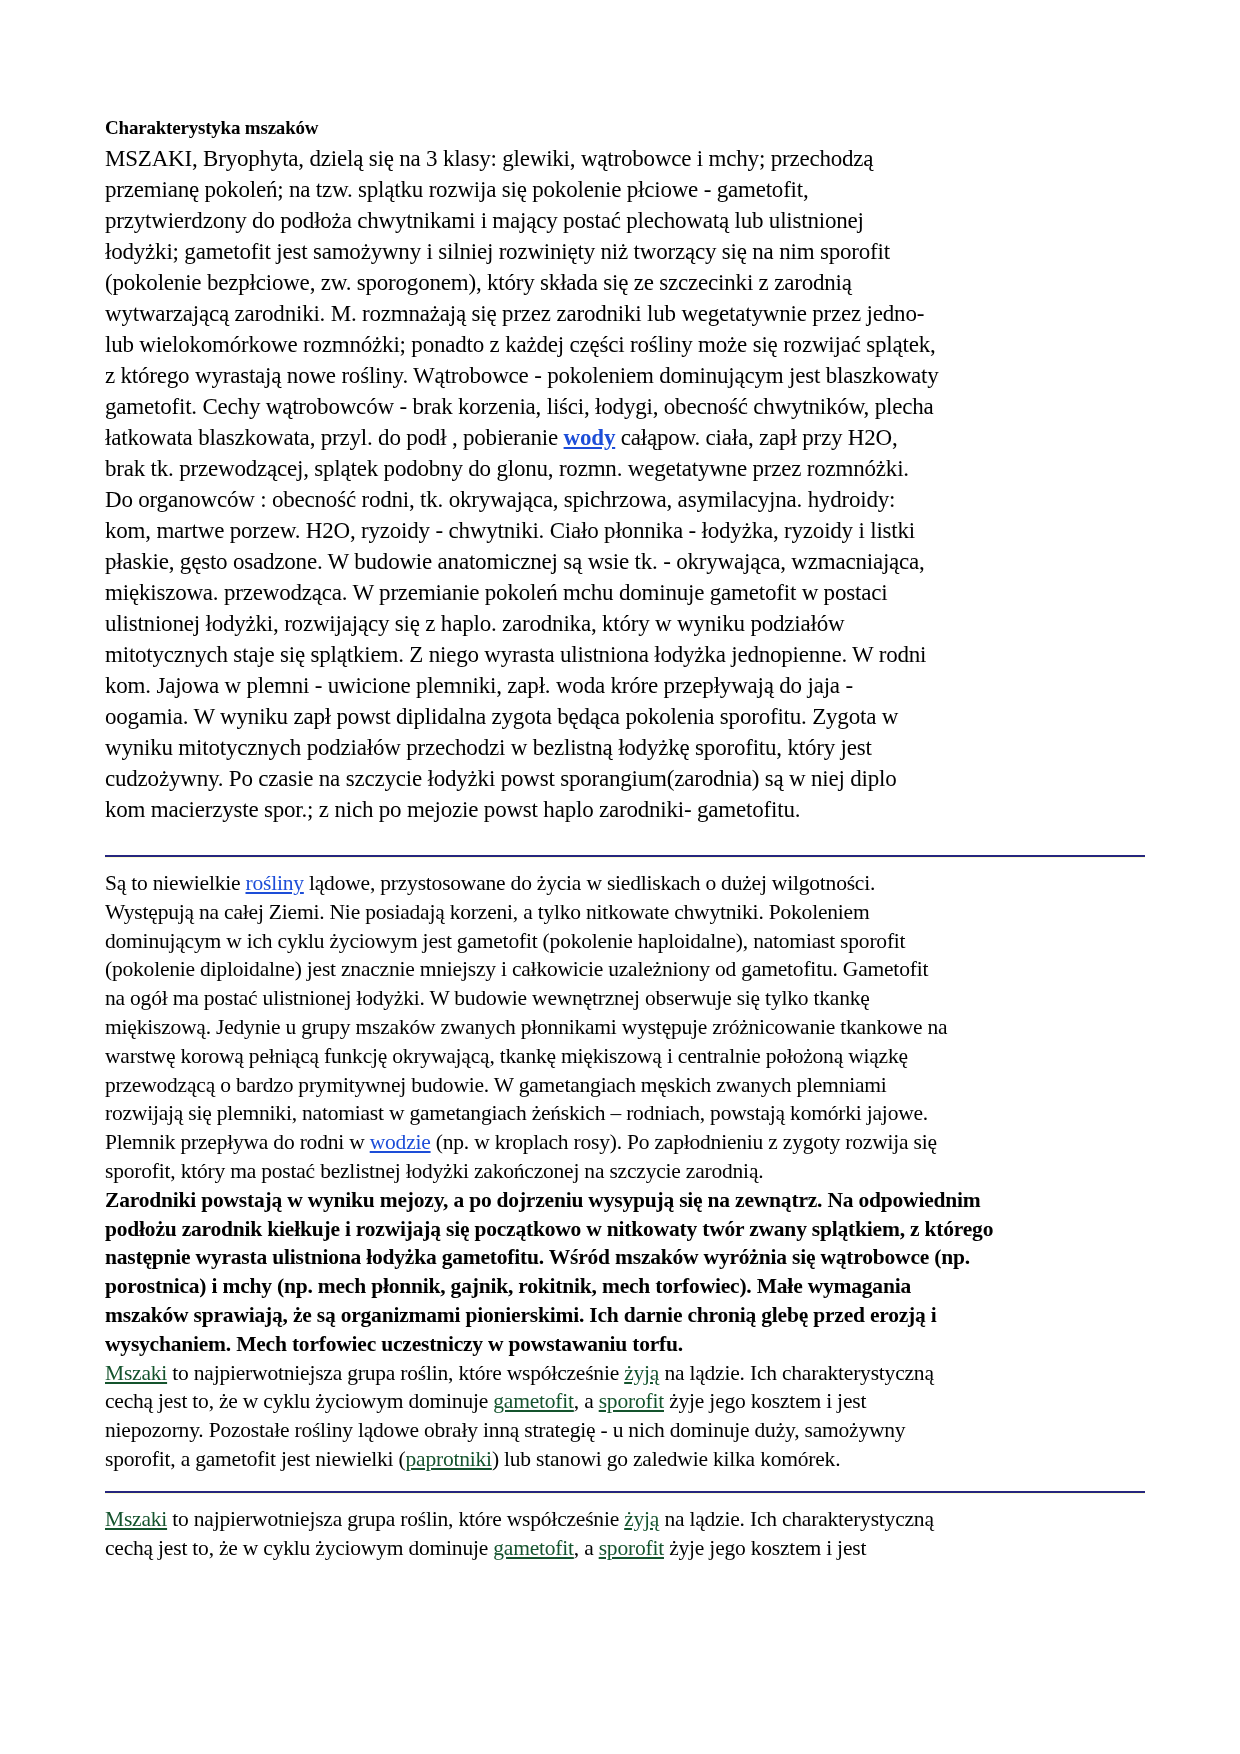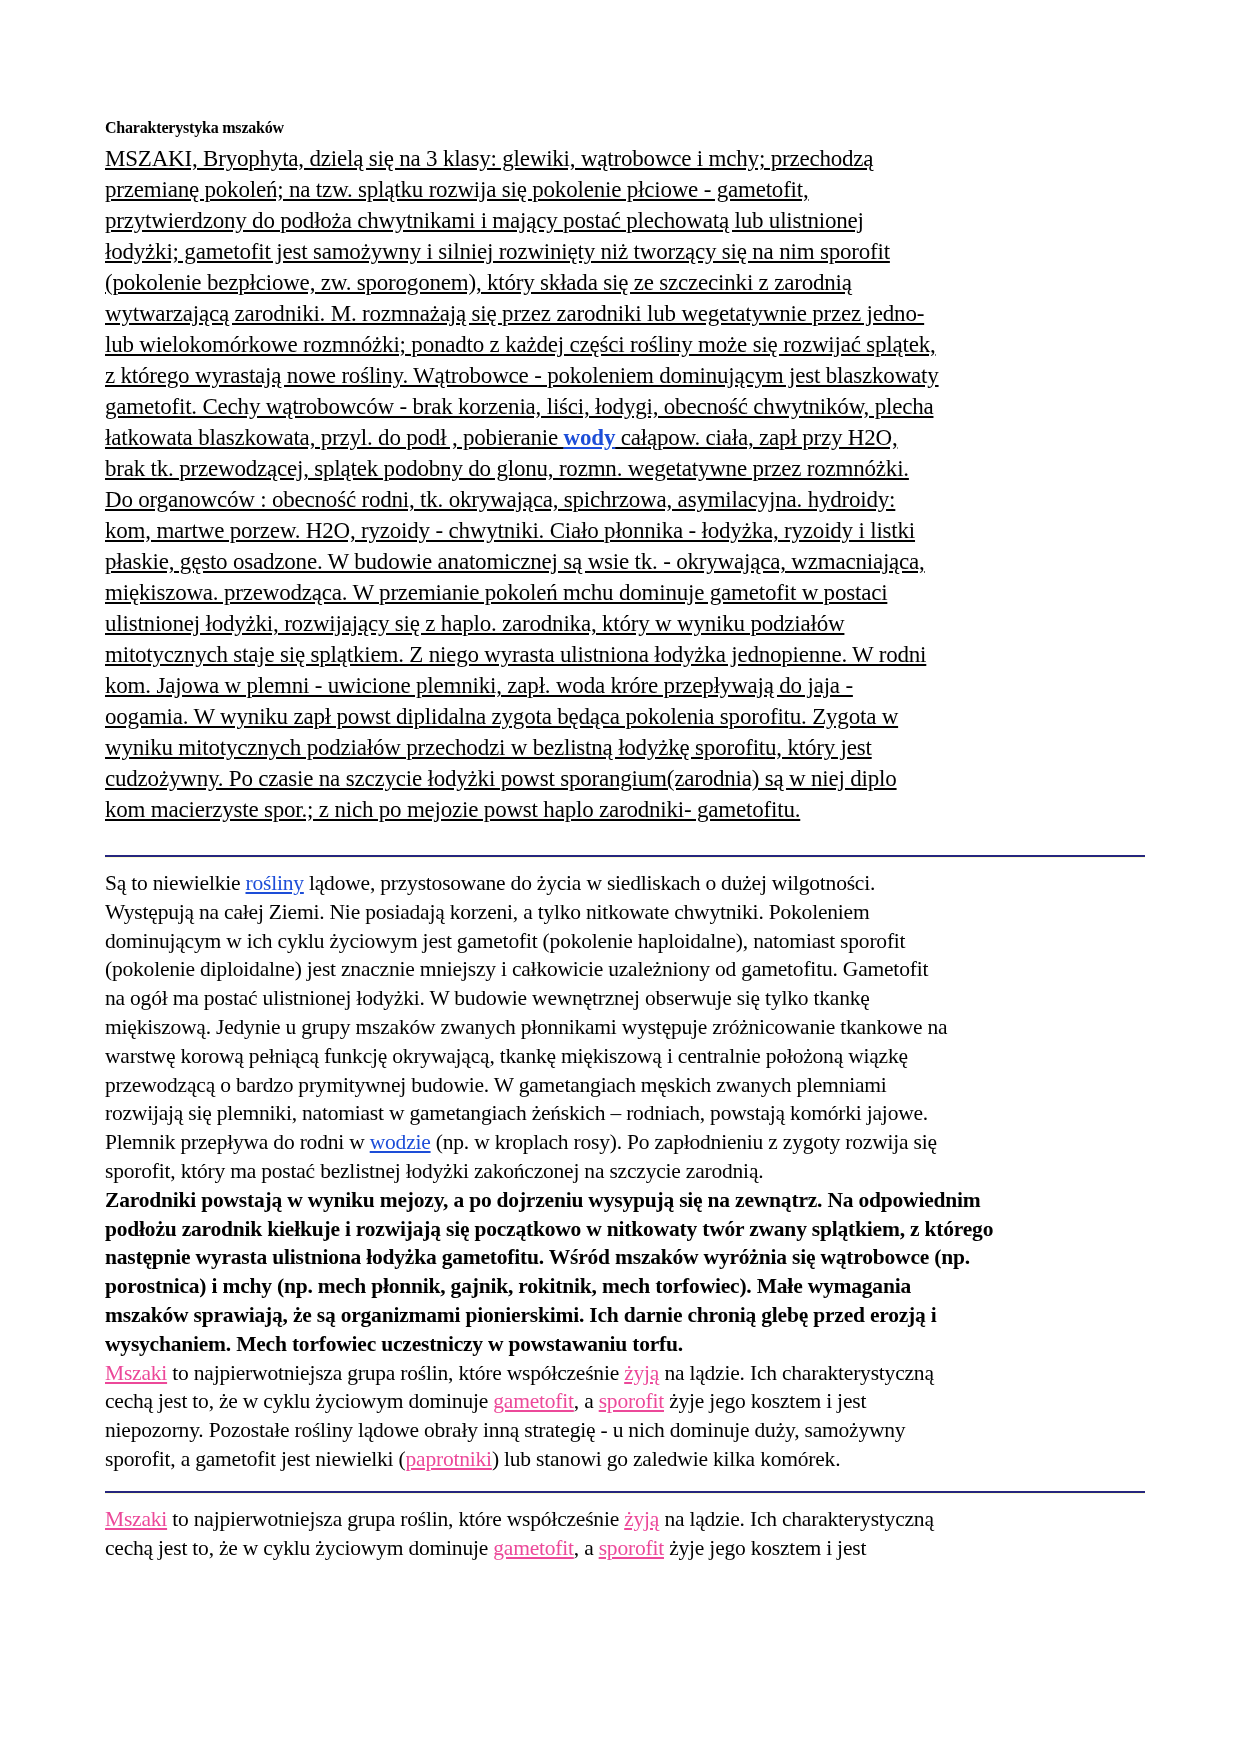--- a/index.html
+++ b/index.html
@@ -16,27 +16,26 @@
   .content {
     position: absolute;
     left: 105px;
     top: 112px;
     width: 1040px;
   }
   .content p { margin: 0; white-space: nowrap; letter-spacing: -0.2px; }
 
   [data-name="document-title"] {
     font-weight: bold;
-    font-size: 16px;
+    font-size: 19px;
     line-height: 31px;
   }
   [data-name="paragraph-overview"] {
     font-size: 23px;
     line-height: 31px;
-    text-decoration: underline;
   }
   [data-name="paragraph-habitat"],
   [data-name="paragraph-spores"],
   [data-name="paragraph-mszaki-summary"],
   [data-name="paragraph-mszaki-summary-repeat"] {
     font-size: 21.5px;
     line-height: 28.8px;
   }
   [data-name="paragraph-spores"] { margin-top: 30px; font-weight: bold; }
   [data-name="paragraph-mszaki-summary"] { margin-top: 28px; }
@@ -45,21 +44,21 @@
     height: 0;
     border-top: 2px solid #26267e;
     border-bottom: 1px solid #fdfdd0;
   }
   [data-name="section-divider-1"] { margin: 30px 0 11px 0; }
   [data-name="section-divider-2"] { margin: 17px 0 11px 0; }
 
   a { cursor: pointer; }
   .lnk-bright { color: #1d4ed8; font-weight: bold; text-decoration: underline; }
   .lnk-light  { color: #1d4ed8; text-decoration: underline; }
-  .lnk-navy   { color: #ec4899; text-decoration: underline; }
+  .lnk-navy   { color: #14532d; text-decoration: underline; }
 </style>
 </head>
 <body>
 
 <div class="page" data-name="document-page">
   <div class="content" data-name="document-body">
       <p data-name="document-title"><span data-name="text-run">Charakterystyka mszaków</span></p>
       <p data-name="paragraph-overview"><span data-name="text-run">MSZAKI, Bryophyta, dzielą się na 3 klasy: glewiki, wątrobowce i mchy; przechodzą</span><br><span data-name="text-run">przemianę pokoleń; na tzw. splątku rozwija się pokolenie płciowe - gametofit,</span><br><span data-name="text-run">przytwierdzony do podłoża chwytnikami i mający postać plechowatą lub ulistnionej</span><br><span data-name="text-run">łodyżki; gametofit jest samożywny i silniej rozwinięty niż tworzący się na nim sporofit</span><br><span data-name="text-run">(pokolenie bezpłciowe, zw. sporogonem), który składa się ze szczecinki z zarodnią</span><br><span data-name="text-run">wytwarzającą zarodniki. M. rozmnażają się przez zarodniki lub wegetatywnie przez jedno-</span><br><span data-name="text-run">lub wielokomórkowe rozmnóżki; ponadto z każdej części rośliny może się rozwijać splątek,</span><br><span data-name="text-run">z którego wyrastają nowe rośliny. Wątrobowce - pokoleniem dominującym jest blaszkowaty</span><br><span data-name="text-run">gametofit. Cechy wątrobowców - brak korzenia, liści, łodygi, obecność chwytników, plecha</span><br><span data-name="text-run">łatkowata blaszkowata, przyl. do podł , pobieranie </span><a class="lnk-bright" data-name="link-wody">wody</a><span data-name="text-run"> całąpow. ciała, zapł przy H2O,</span><br><span data-name="text-run">brak tk. przewodzącej, splątek podobny do glonu, rozmn. wegetatywne przez rozmnóżki.</span><br><span data-name="text-run">Do organowców : obecność rodni, tk. okrywająca, spichrzowa, asymilacyjna. hydroidy:</span><br><span data-name="text-run">kom, martwe porzew. H2O, ryzoidy - chwytniki. Ciało płonnika - łodyżka, ryzoidy i listki</span><br><span data-name="text-run">płaskie, gęsto osadzone. W budowie anatomicznej są wsie tk. - okrywająca, wzmacniająca,</span><br><span data-name="text-run">miękiszowa. przewodząca. W przemianie pokoleń mchu dominuje gametofit w postaci</span><br><span data-name="text-run">ulistnionej łodyżki, rozwijający się z haplo. zarodnika, który w wyniku podziałów</span><br><span data-name="text-run">mitotycznych staje się splątkiem. Z niego wyrasta ulistniona łodyżka jednopienne. W rodni</span><br><span data-name="text-run">kom. Jajowa w plemni - uwicione plemniki, zapł. woda króre przepływają do jaja -</span><br><span data-name="text-run">oogamia. W wyniku zapł powst diplidalna zygota będąca pokolenia sporofitu. Zygota w</span><br><span data-name="text-run">wyniku mitotycznych podziałów przechodzi w bezlistną łodyżkę sporofitu, który jest</span><br><span data-name="text-run">cudzożywny. Po czasie na szczycie łodyżki powst sporangium(zarodnia) są w niej diplo</span><br><span data-name="text-run">kom macierzyste spor.; z nich po mejozie powst haplo zarodniki- gametofitu.</span></p>
       <div class="rule" data-name="section-divider-1"></div>
       <p data-name="paragraph-habitat"><span data-name="text-run">Są to niewielkie </span><a class="lnk-light" data-name="link-rosliny">rośliny</a><span data-name="text-run"> lądowe, przystosowane do życia w siedliskach o dużej wilgotności.</span><br><span data-name="text-run">Występują na całej Ziemi. Nie posiadają korzeni, a tylko nitkowate chwytniki. Pokoleniem</span><br><span data-name="text-run">dominującym w ich cyklu życiowym jest gametofit (pokolenie haploidalne), natomiast sporofit</span><br><span data-name="text-run">(pokolenie diploidalne) jest znacznie mniejszy i całkowicie uzależniony od gametofitu. Gametofit</span><br><span data-name="text-run">na ogół ma postać ulistnionej łodyżki. W budowie wewnętrznej obserwuje się tylko tkankę</span><br><span data-name="text-run">miękiszową. Jedynie u grupy mszaków zwanych płonnikami występuje zróżnicowanie tkankowe na</span><br><span data-name="text-run">warstwę korową pełniącą funkcję okrywającą, tkankę miękiszową i centralnie położoną wiązkę</span><br><span data-name="text-run">przewodzącą o bardzo prymitywnej budowie. W gametangiach męskich zwanych plemniami</span><br><span data-name="text-run">rozwijają się plemniki, natomiast w gametangiach żeńskich – rodniach, powstają komórki jajowe.</span><br><span data-name="text-run">Plemnik przepływa do rodni w </span><a class="lnk-light" data-name="link-wodzie">wodzie</a><span data-name="text-run"> (np. w kroplach rosy). Po zapłodnieniu z zygoty rozwija się</span><br><span data-name="text-run">sporofit, który ma postać bezlistnej łodyżki zakończonej na szczycie zarodnią.</span></p>

